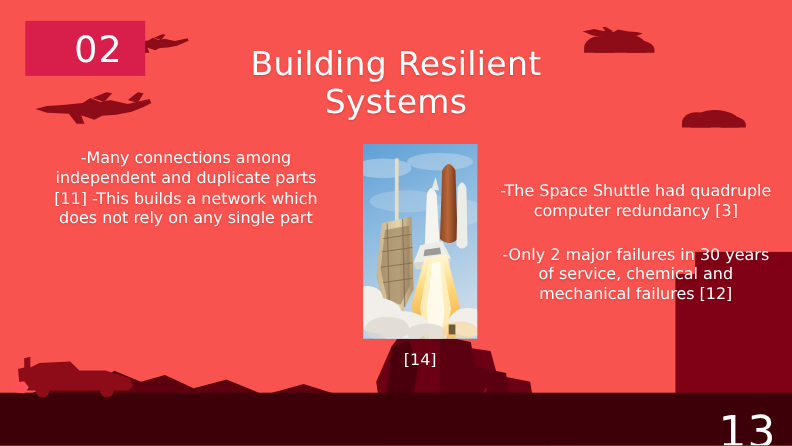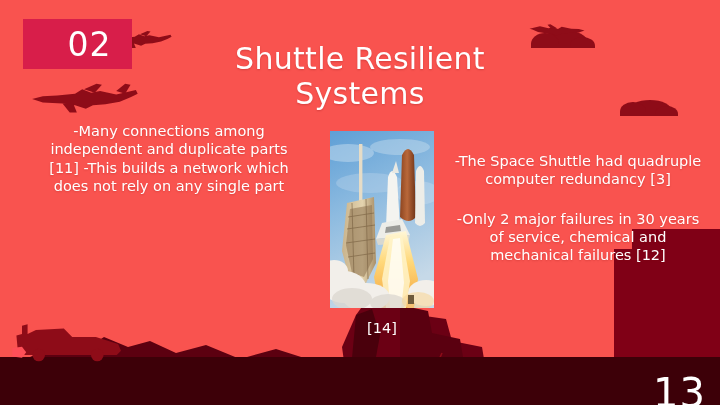--- a/index.html
+++ b/index.html
@@ -158,20 +158,21 @@
     margin-bottom: 6px;
     font-family: "DejaVu Sans", sans-serif;
     text-shadow: 0 1px 2px rgba(120,0,10,0.22);
   }
   .body-text {
     font-size: 14.5px;
     line-height: 1.26;
     font-weight: 400;
     font-family: "DejaVu Sans", sans-serif;
     text-shadow: 0 1px 2px rgba(120,0,10,0.22);
+    margin-top: 13px;
   }
 
   
   #figure-block {
     position: absolute;
     left: 330px;
     top: 131px;
     width: 104px;
     text-align: center;
   }
@@ -273,21 +274,21 @@
         <circle cx="122" cy="56" r="9" fill="#8E0C18"></circle>
         <path fill="#FF4F58" d="M0 46 L14 44 L20 52 L14 60 L0 58 Z"></path>
       </svg>
     </div>
   </div>
 
   <div id="chapter-badge">
     <span id="chapter-number">02</span>
   </div>
 
-  <h1 id="slide-title">Shuttle Resilient Systems</h1>
+  <h1 id="slide-title">Building Resilient Systems</h1>
 
   <div id="left-column">
     <div class="body-text">-Many connections among independent and duplicate parts [11] -This builds a network which does not rely on any single part</div>
   </div>
 
   <div id="figure-block">
     <div id="shuttle-photo">
       <svg viewBox="0 0 104 177" preserveAspectRatio="none">
         <defs>
           <linearGradient id="sky" x1="0" y1="0" x2="0.3" y2="1">

